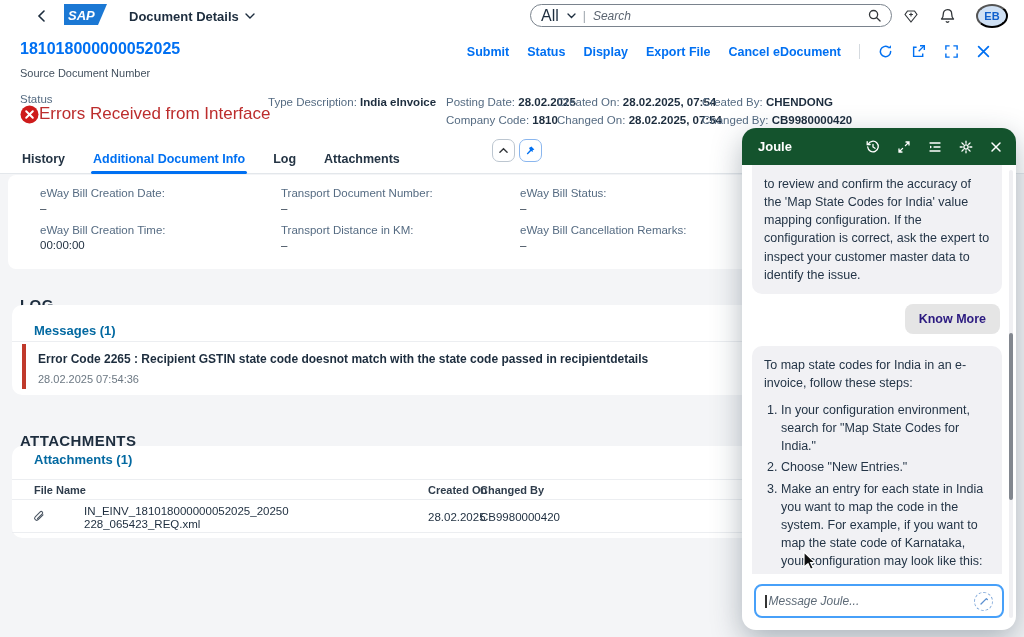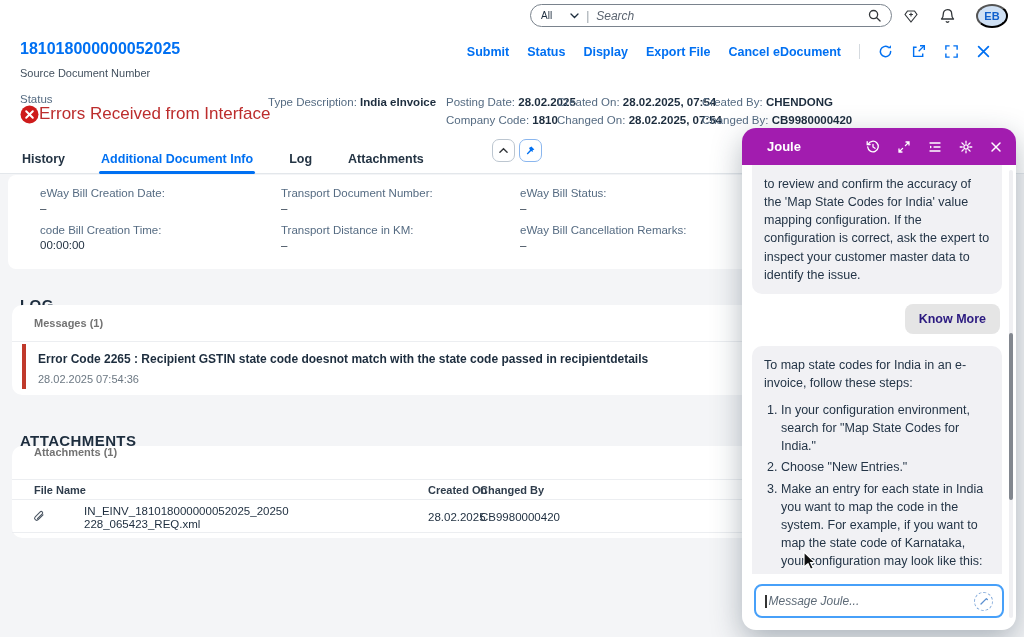--- a/index.html
+++ b/index.html
@@ -6,71 +6,71 @@
   body{width:1024px;height:637px;overflow:hidden;position:relative;background:#fff;
        font-family:"Liberation Sans",sans-serif;color:#1D2D3E;}
   .abs{position:absolute;}
   
   .shell{position:absolute;top:0;left:0;right:0;height:32px;background:#fff;display:flex;align-items:center;}
   .shell-left{display:flex;align-items:center;gap:16px;padding-left:36px;}
   .iconbtn{background:none;border:none;padding:0;cursor:pointer;display:flex;align-items:center;}
   .app-title{display:flex;align-items:center;gap:6px;font-size:13px;font-weight:700;color:#1D2D3E;background:none;border:none;cursor:pointer;}
   .search{position:absolute;left:530px;top:4px;width:362px;height:23px;border:1px solid #7A838D;border-radius:13px;
           background:#fff;display:flex;align-items:center;padding:0 10px;gap:7px;box-sizing:border-box;}
-  .search .scope{display:flex;align-items:center;gap:18px;font-size:10px;color:#1D2D3E;cursor:pointer;}
+  .search .scope{display:flex;align-items:center;gap:8px;font-size:16px;color:#1D2D3E;cursor:pointer;}
   .search .vline{color:#9AA2AA;font-size:12px;}
   .search .ph{flex:1;font-style:italic;font-size:12px;color:#5B6470;}
   .shell-right{position:absolute;right:16px;top:4px;display:flex;align-items:center;gap:21px;}
   .avatar{width:32px;height:24px;border-radius:50%;background:#CFE0F4;color:#0F5FCC;font-size:11px;font-weight:700;
           display:flex;align-items:center;justify-content:center;cursor:pointer;}
   
   .doc-number{position:absolute;left:20px;top:40px;font-size:16px;font-weight:700;color:#0070F2;}
   .doc-label{position:absolute;left:20px;top:67px;font-size:11px;color:#42505E;}
   .actions{position:absolute;top:44px;right:34px;display:flex;align-items:center;gap:18px;}
   .act-link{font-size:12.5px;font-weight:600;color:#0070F2;background:none;border:none;cursor:pointer;padding:0;}
   .act-sep{width:1px;height:15px;background:#D5DADF;}
   
   .status-label{position:absolute;left:20px;top:93px;font-size:11.5px;color:#556B82;}
   .status-line{position:absolute;left:20px;top:104px;display:flex;align-items:center;}
   .status-text{font-size:17px;color:#BC2D2D;}
   .m-col{position:absolute;top:93px;font-size:11.5px;line-height:18px;white-space:nowrap;}
   .m-col .lbl{color:#556B82;}
   .m-col .val{color:#1D2D3E;font-weight:600;}
   
   .tabbar{position:absolute;top:149px;left:0;right:0;height:24px;border-bottom:1px solid #E3E7EB;
-          display:flex;gap:32px;padding-left:20px;background:#fff;}
+          display:flex;gap:24px;padding-left:20px;background:#fff;}
   .tab{font-size:12.5px;font-weight:600;color:#243444;padding:3px 2px;cursor:pointer;position:relative;}
   .tab.active{color:#0070F2;}
   .tab.active::after{content:"";position:absolute;left:0;right:0;bottom:-1px;height:3px;background:#0070F2;border-radius:2px;}
   .hdr-btns{position:absolute;top:139px;left:492px;display:flex;gap:4px;z-index:5;}
   .hdr-btn{width:23px;height:23px;border-radius:7px;background:#fff;border:1px solid #BCC6D0;display:flex;align-items:center;justify-content:center;cursor:pointer;}
   .hdr-btn.pin{border-color:#8AB6EE;}
   
   .content{position:absolute;top:174px;left:0;right:0;bottom:0;background:#F4F5F7;}
   .card{background:#fff;position:absolute;}
   .eway-card{top:1px;left:8px;right:8px;height:94px;border-radius:8px;}
   .ew-col{position:absolute;top:12px;font-size:11.5px;}
   .ew-col .flbl{color:#556B82;}
   .ew-col .fval{color:#1D2D3E;margin:3px 0 10px;}
   .sec-title{position:absolute;left:20px;font-size:15px;font-weight:700;color:#1D2D3E;letter-spacing:.4px;}
   .log-card{top:131px;left:12px;right:12px;height:90px;border-radius:10px;}
-  .card-h{position:absolute;left:22px;font-size:11px;font-weight:700;color:#737373;}
+  .card-h{position:absolute;left:22px;font-size:13px;font-weight:700;color:#0369a1;margin-top:6px;}
   .hdiv{position:absolute;left:0;right:0;height:1px;background:#ECEEF1;}
   .err-row{position:absolute;top:39px;left:10px;right:10px;bottom:6px;border-left:4px solid #C0392B;padding-left:19px;}
   .err-text{position:absolute;top:8px;left:12px;right:8px;font-size:12px;font-weight:700;color:#1D2D3E;}
   .err-time{position:absolute;top:29px;left:12px;font-size:11px;color:#6C7883;}
   .attach-card{top:272px;left:12px;right:12px;height:92px;border-radius:10px;}
   .colhead{position:absolute;top:38px;font-size:11px;font-weight:600;color:#2F3D4C;}
   .cell{position:absolute;font-size:11.5px;color:#1D2D3E;}
   .fname{font-weight:400;width:205px;line-height:13px;word-break:break-all;margin-left:30px;}
   
   .joule{position:absolute;left:742px;top:128px;width:274px;height:502px;background:#fff;border-radius:14px;
          box-shadow:0 10px 30px rgba(34,54,73,.35);z-index:50;}
-  .j-head{position:absolute;top:0;left:0;right:0;height:37px;background:#a21caf;border-radius:14px 14px 0 0;
-          display:flex;align-items:center;padding-left:9px;}
+  .j-head{position:absolute;top:0;left:0;right:0;height:37px;background:#14532d;border-radius:14px 14px 0 0;
+          display:flex;align-items:center;}
   .j-title{color:#fff;font-size:13px;font-weight:700;margin-left:16px;flex:1;}
   .j-icons{display:flex;align-items:center;gap:17px;margin-right:14px;}
   .j-body{position:absolute;top:37px;bottom:56px;left:0;right:0;overflow:hidden;padding:0 14px 0 10px;box-sizing:border-box;}
   .bubble{background:#F1F1F4;border-radius:10px;padding:10px 12px;font-size:12.5px;line-height:1.45;color:#243547;}
   .b1{border-radius:0 0 10px 10px;}
   .know-more{display:block;margin:10px 2px 12px auto;background:#e5e5e5;color:#2B1A80;border:none;border-radius:8px;
              padding:8px 14px;font-size:12.5px;font-weight:600;font-family:inherit;cursor:pointer;}
   .bubble ol{margin:9px 0 16px;padding-left:17px;}
   .bubble li{margin-bottom:3px;}
   .j-track{position:absolute;right:3px;top:42px;bottom:12px;width:4px;background:#EFEFF2;border-radius:2px;}
@@ -80,20 +80,39 @@
   .j-input .icaret{width:1.5px;height:13px;background:#333;margin-right:2px;}
   .j-input .ph{flex:1;font-style:italic;font-size:12px;color:#5E6B78;}
   .sendbtn{width:19px;height:19px;border:1.5px dashed #7FA7D9;border-radius:50%;display:flex;align-items:center;justify-content:center;cursor:pointer;background:none;padding:0;}
   
   .cursor{position:absolute;left:803px;top:551px;z-index:60;pointer-events:none;}
 </style>
 </head>
 <body>
 
 <header class="shell">
+  <div class="shell-left">
+    <button class="iconbtn">
+      <svg width="12" height="12" viewBox="0 0 12 12">
+          <path d="M8 1 3 6l5 5" fill="none" stroke="#1D2D3E" stroke-width="1.6" stroke-linecap="round"></path>
+        </svg>
+    </button>
+    <span>
+      <svg width="43" height="21" viewBox="0 0 43 21">
+          <path d="M0 0h43l-9 21H0z" fill="#1B78D4"></path>
+          <text x="4" y="15.5" fill="#fff" font-size="13" font-weight="bold" font-style="italic" font-family="Liberation Sans,sans-serif">SAP</text>
+        </svg>
+    </span>
+    <button class="app-title">
+      <span>Document Details</span>
+      <svg width="10" height="7" viewBox="0 0 10 7">
+          <path d="M1 1l4 4 4-4" fill="none" stroke="#1D2D3E" stroke-width="1.4" stroke-linecap="round"></path>
+        </svg>
+    </button>
+  </div>
 
   <div class="search">
     <span class="scope">
       <span>All</span>
       <svg width="9" height="6" viewBox="0 0 9 6">
           <path d="M1 1l3.5 3.5L8 1" fill="none" stroke="#1D2D3E" stroke-width="1.3" stroke-linecap="round"></path>
         </svg>
     </span>
     <span class="vline">|</span>
     <span class="ph">Search</span>
@@ -198,21 +217,21 @@
       </svg>
   </button>
 </div>
 
 <div class="content">
 
   <section class="card eway-card">
     <div class="ew-col" style="left:32px">
       <div class="flbl">eWay Bill Creation Date:</div>
       <div class="fval">–</div>
-      <div class="flbl">code Bill Creation Time:</div>
+      <div class="flbl">eWay Bill Creation Time:</div>
       <div class="fval">00:00:00</div>
     </div>
     <div class="ew-col" style="left:273px">
       <div class="flbl">Transport Document Number:</div>
       <div class="fval">–</div>
       <div class="flbl">Transport Distance in KM:</div>
       <div class="fval">–</div>
     </div>
     <div class="ew-col" style="left:512px">
       <div class="flbl">eWay Bill Status:</div>

